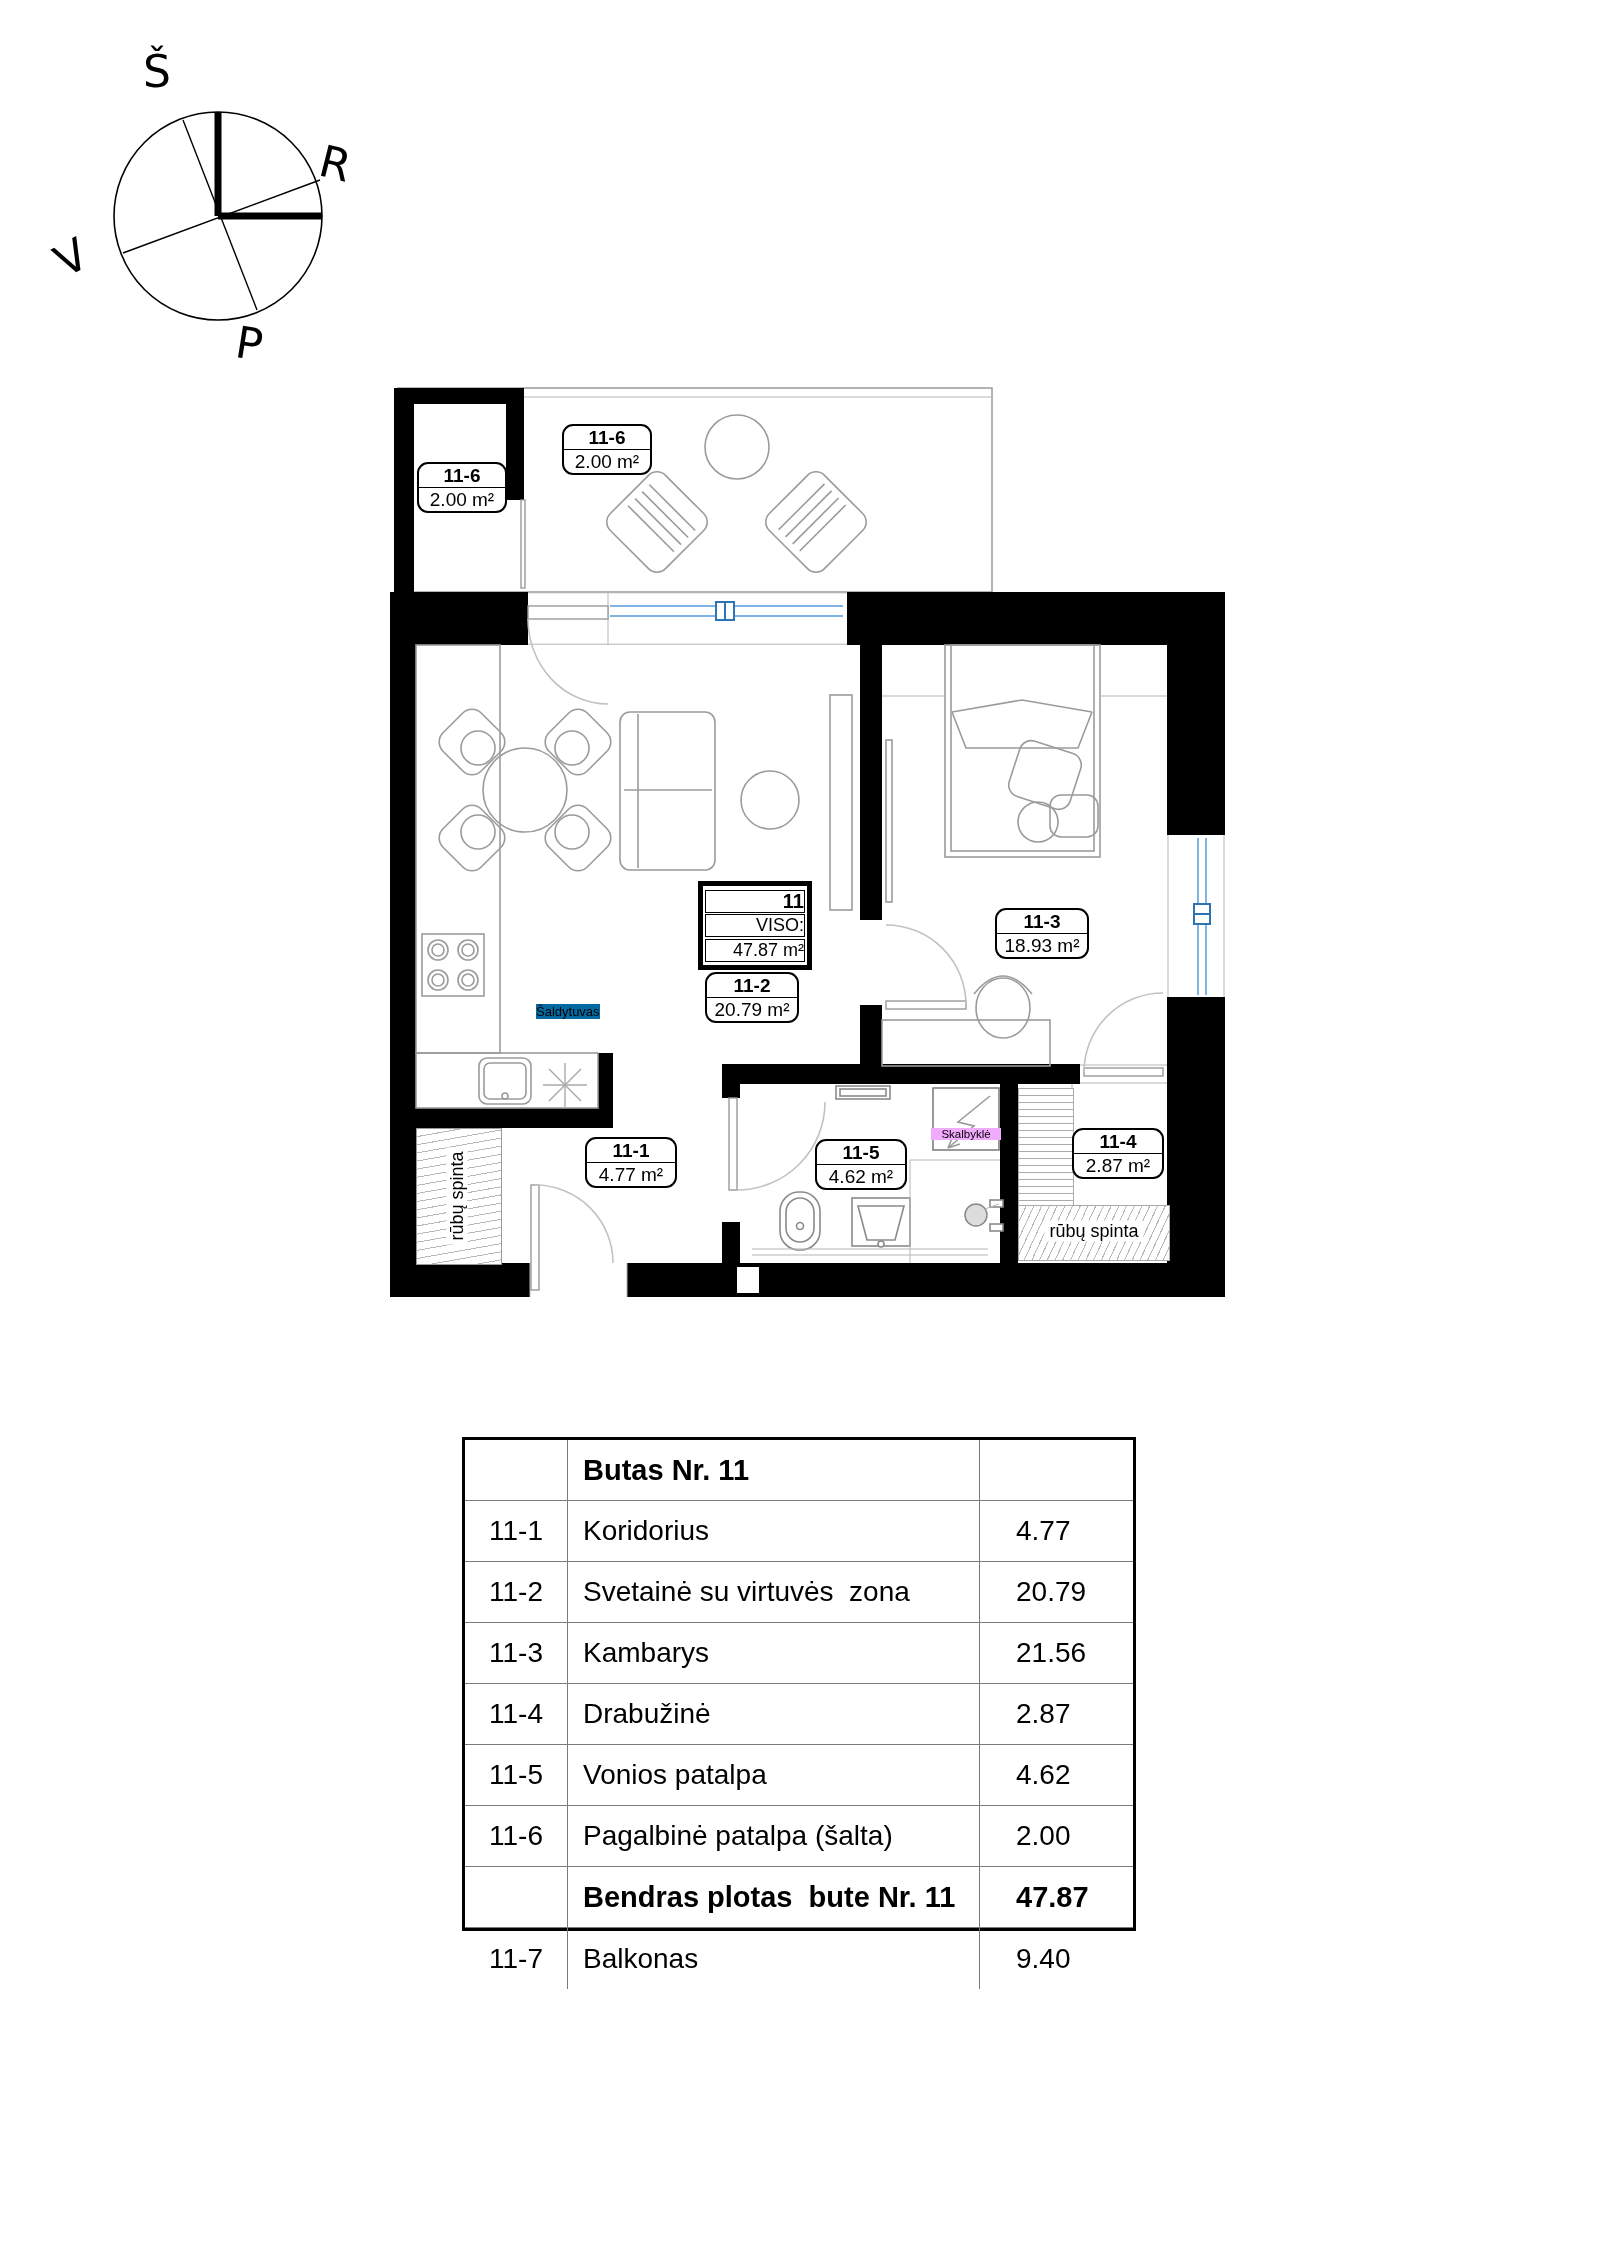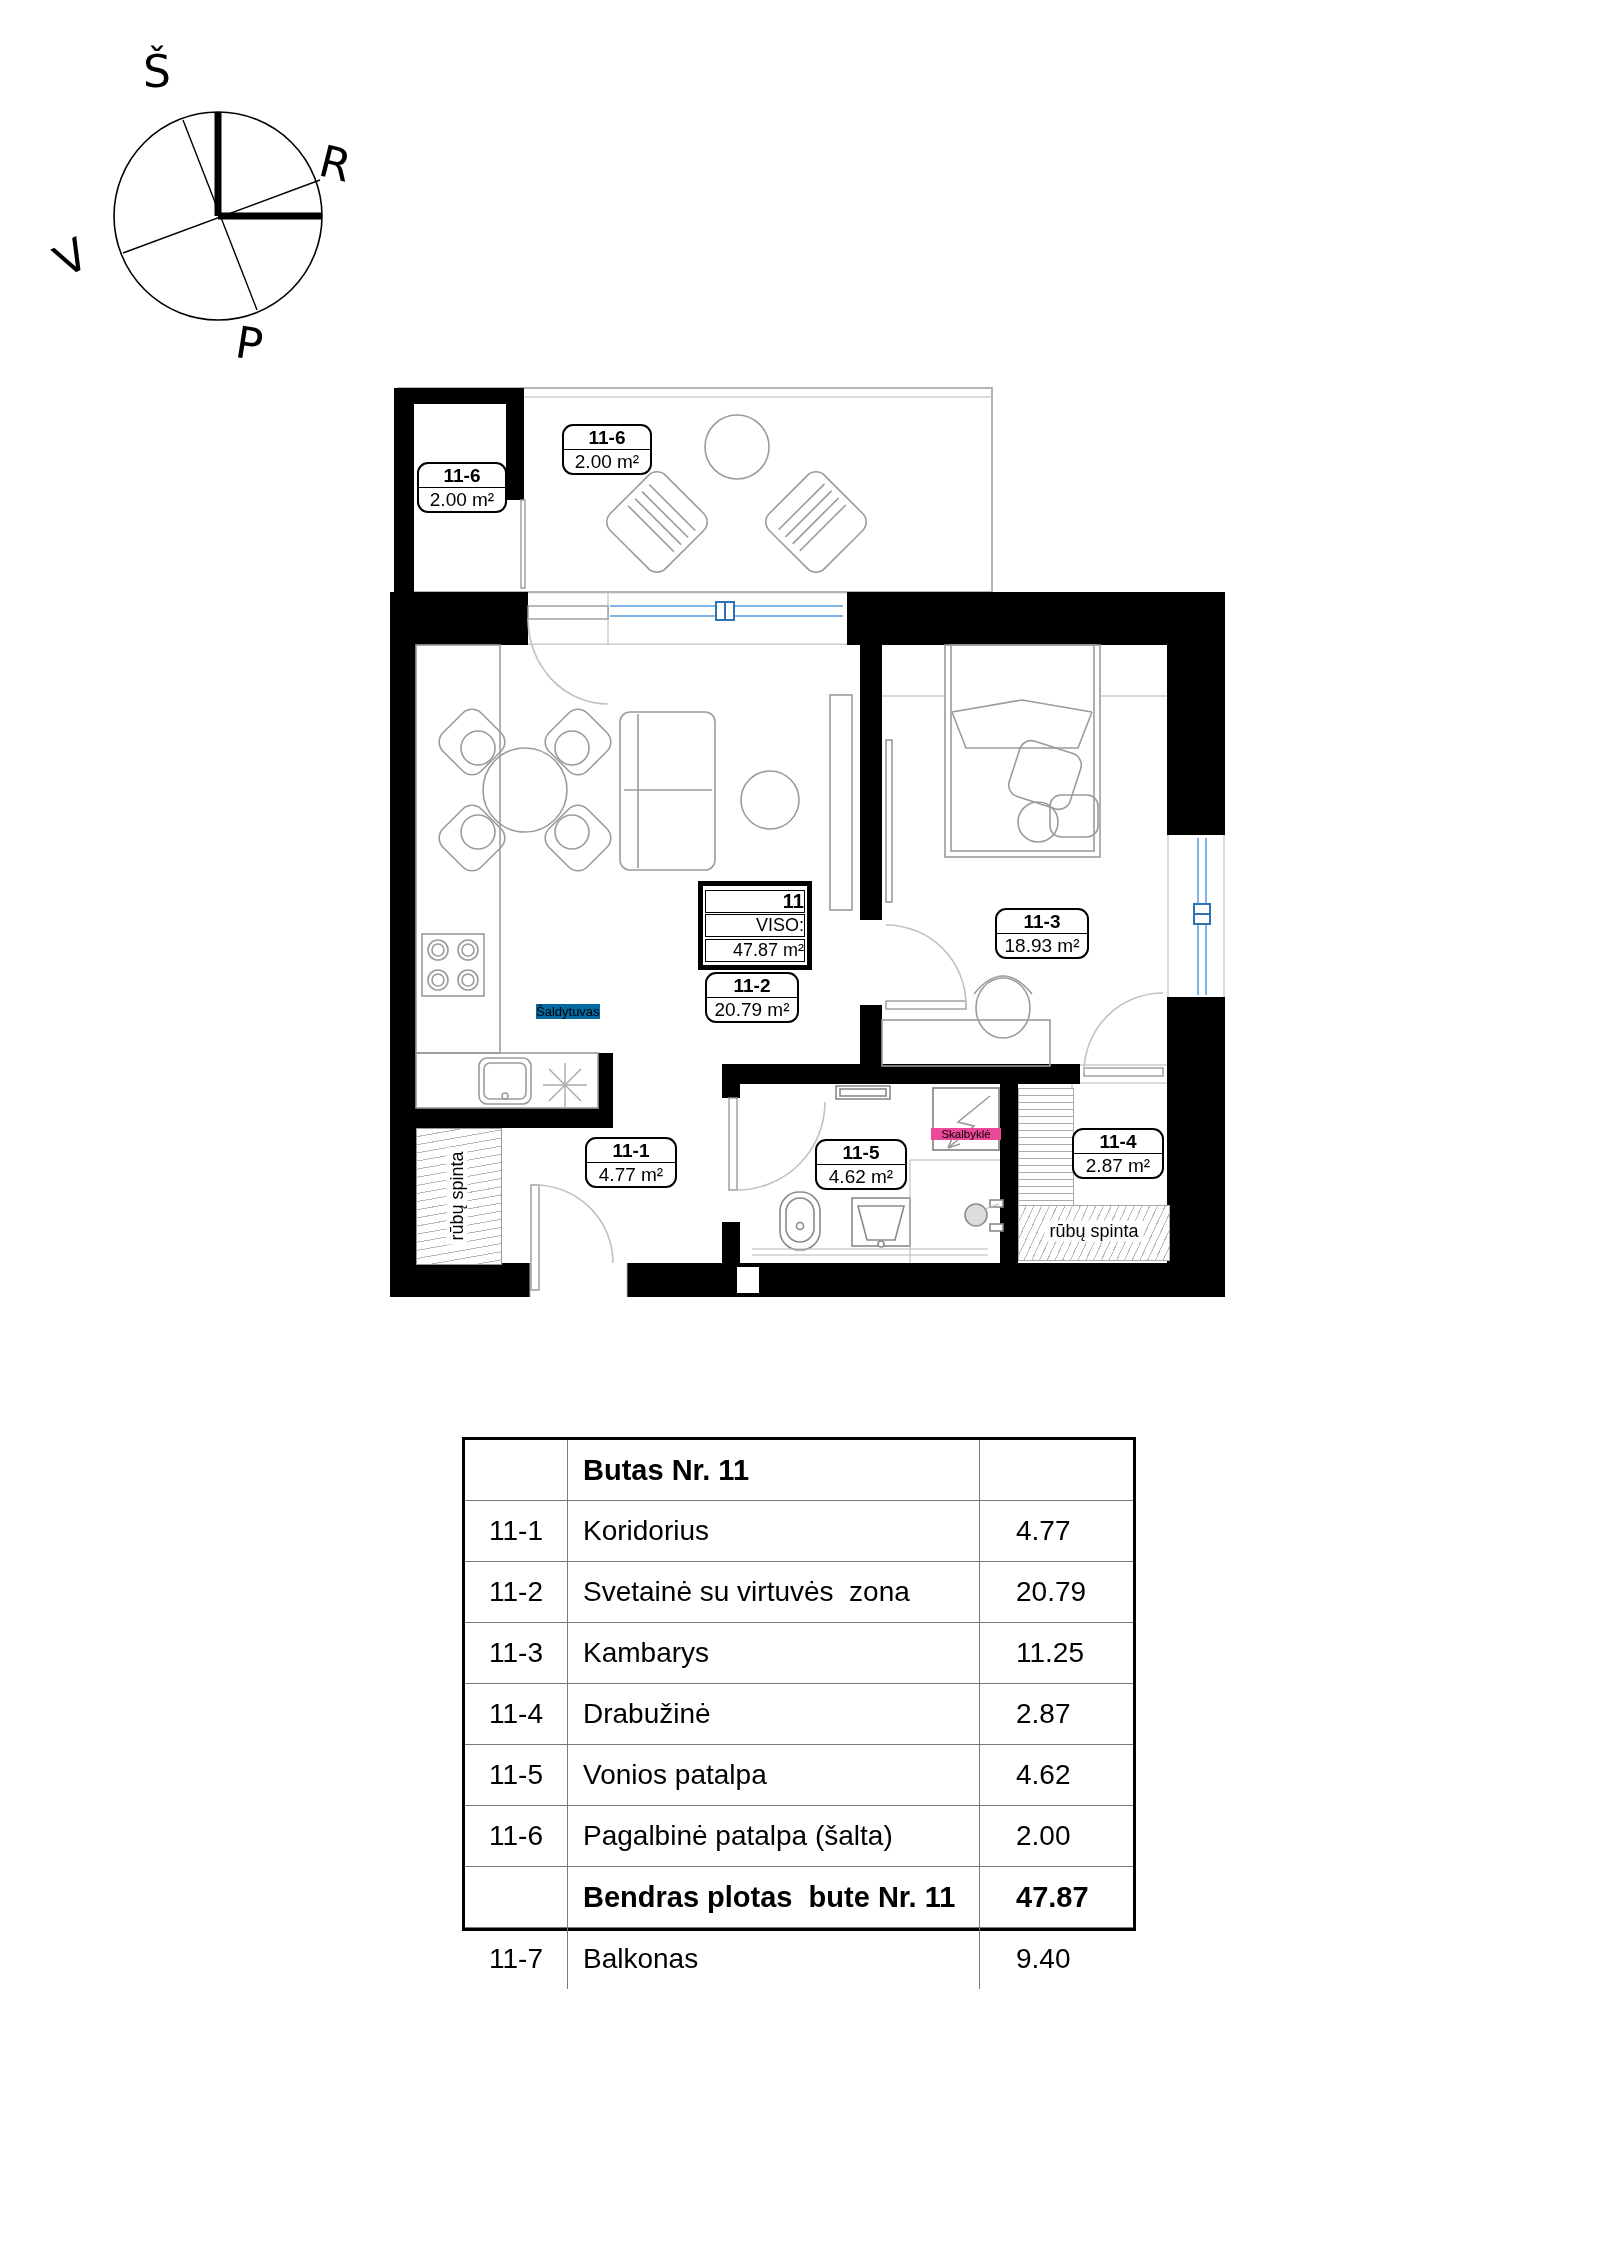--- a/index.html
+++ b/index.html
@@ -29,21 +29,21 @@
   .shelf4{position:absolute;left:1018px;top:1088px;width:54px;height:118px;border:1px solid #aaa;
           background:repeating-linear-gradient(to top,#fff 0 6px,#ababab 6px 7px);z-index:2;}
   .hatch4{position:absolute;left:1018px;top:1205px;width:150px;height:54px;border:1px solid #aaa;
           background:repeating-linear-gradient(115deg,#fff 0 6px,#b8b8b8 6px 7px);z-index:2;}
   .wlabelL{position:absolute;left:457px;top:1196px;transform:translate(-50%,-50%) rotate(-90deg);
            white-space:nowrap;font-size:18px;background:#fff;padding:0 4px;z-index:3;}
   .wlabelR{position:absolute;left:1094px;top:1231px;transform:translate(-50%,-50%);
            white-space:nowrap;font-size:18px;background:#fff;padding:0 5px;z-index:3;}
   .fridge-label{position:absolute;left:536px;top:1004px;font-size:13px;z-index:3;background:#0369a1;}
   .washer-label{position:absolute;left:931px;top:1128px;width:70px;text-align:center;font-size:11.5px;
-                background:#ec4899;z-index:3;}
+                background:#f0abfc;z-index:3;}
   
   #area-table{position:absolute;left:462px;top:1437px;width:668px;height:488px;border:3px solid #000;
               display:grid;grid-template-columns:103px 412px 153px;grid-auto-rows:61px;background:#fff;z-index:5;}
   #area-table .c{border-right:1px solid #7a7a7a;border-bottom:1px solid #7a7a7a;display:flex;align-items:center;
                  font-size:28px;white-space:pre-wrap;box-sizing:border-box;text-align:center;}
   #area-table .c.codec{justify-content:center;}
   #area-table .c.namec{padding-left:15px;}
   #area-table .c.areac{border-right:none;padding-left:36px;}
   #area-table .c.lastrow{border-bottom:none;}
   #area-table .c.bold{font-weight:bold;font-size:29px;}
@@ -330,21 +330,21 @@
     <div class="c codec">11-1</div>
     <div class="c namec">Koridorius</div>
     <div class="c areac">4.77</div>
 
     <div class="c codec">11-2</div>
     <div class="c namec">Svetainė su virtuvės  zona</div>
     <div class="c areac">20.79</div>
 
     <div class="c codec">11-3</div>
     <div class="c namec">Kambarys</div>
-    <div class="c areac">11.25</div>
+    <div class="c areac">21.56</div>
 
     <div class="c codec">11-4</div>
     <div class="c namec">Drabužinė</div>
     <div class="c areac">2.87</div>
 
     <div class="c codec">11-5</div>
     <div class="c namec">Vonios patalpa</div>
     <div class="c areac">4.62</div>
 
     <div class="c codec">11-6</div>

